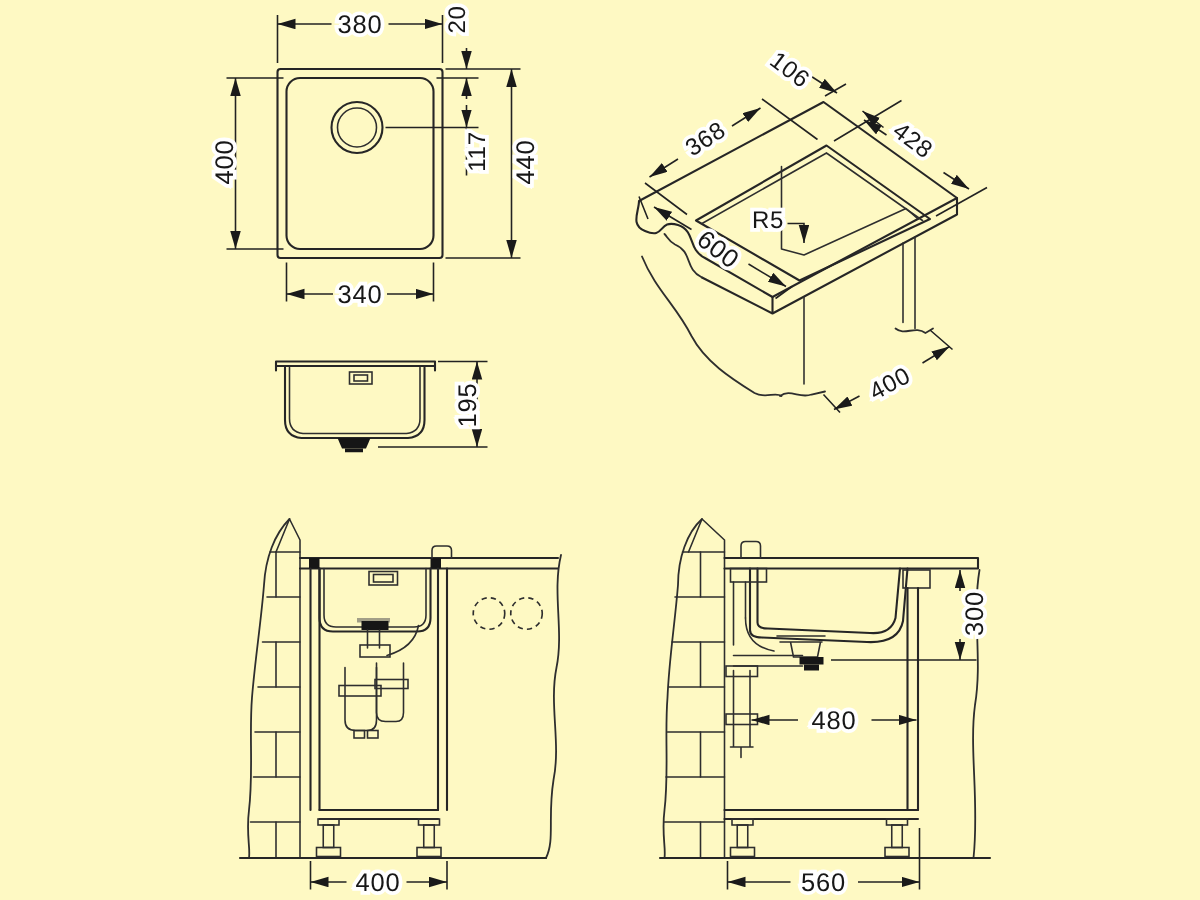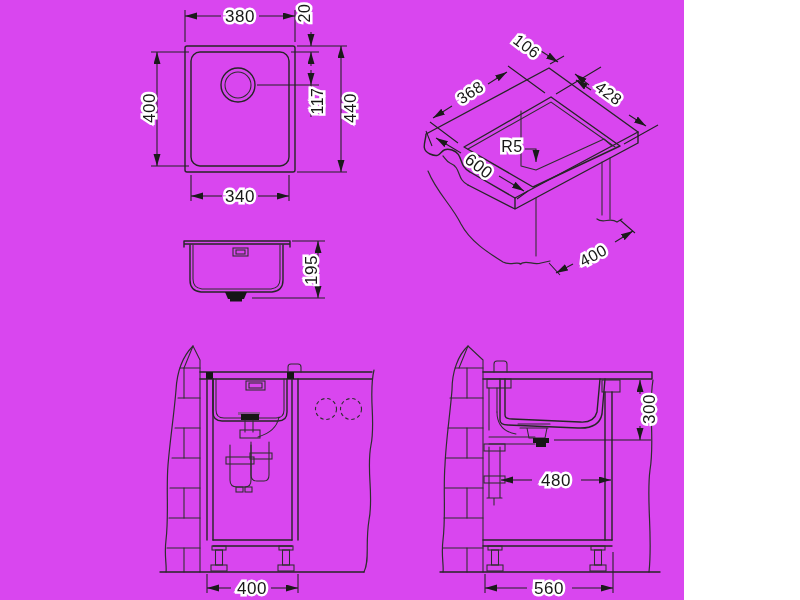--- a/index.html
+++ b/index.html
@@ -1,16 +1,16 @@
 <!DOCTYPE html>
 <html><head>
 <meta charset="utf-8">
 <style>
   html,body{margin:0;padding:0;background:#fff;}
-  #sheet{position:relative;width:684px;height:600px;background:#d946ef;overflow:hidden;
+  #sheet{position:relative;width:800px;height:600px;background:#fef9c3;overflow:hidden;
          font-family:"Liberation Sans", sans-serif;}
   svg{position:absolute;left:0;top:0;}
   .ln{stroke:#262626;stroke-width:1.4;fill:none;stroke-linecap:round;stroke-linejoin:round;}
   .thin{stroke:#2e2e2e;stroke-width:1.05;fill:none;stroke-linecap:round;}
   .dim{stroke:#222;stroke-width:1.05;fill:none;}
   .tear{stroke:#2e2e2e;stroke-width:1.2;fill:none;stroke-linecap:round;}
   .blk{fill:#161616;stroke:none;}
   .dash{stroke:#2e2e2e;stroke-width:1.1;fill:none;stroke-dasharray:3.5 2.8;}
   text.dl{font-family:"Liberation Sans", sans-serif;font-size:17px;fill:#171717;
           text-anchor:middle;stroke:#ffffff;stroke-width:5px;paint-order:stroke;letter-spacing:.5px;}

